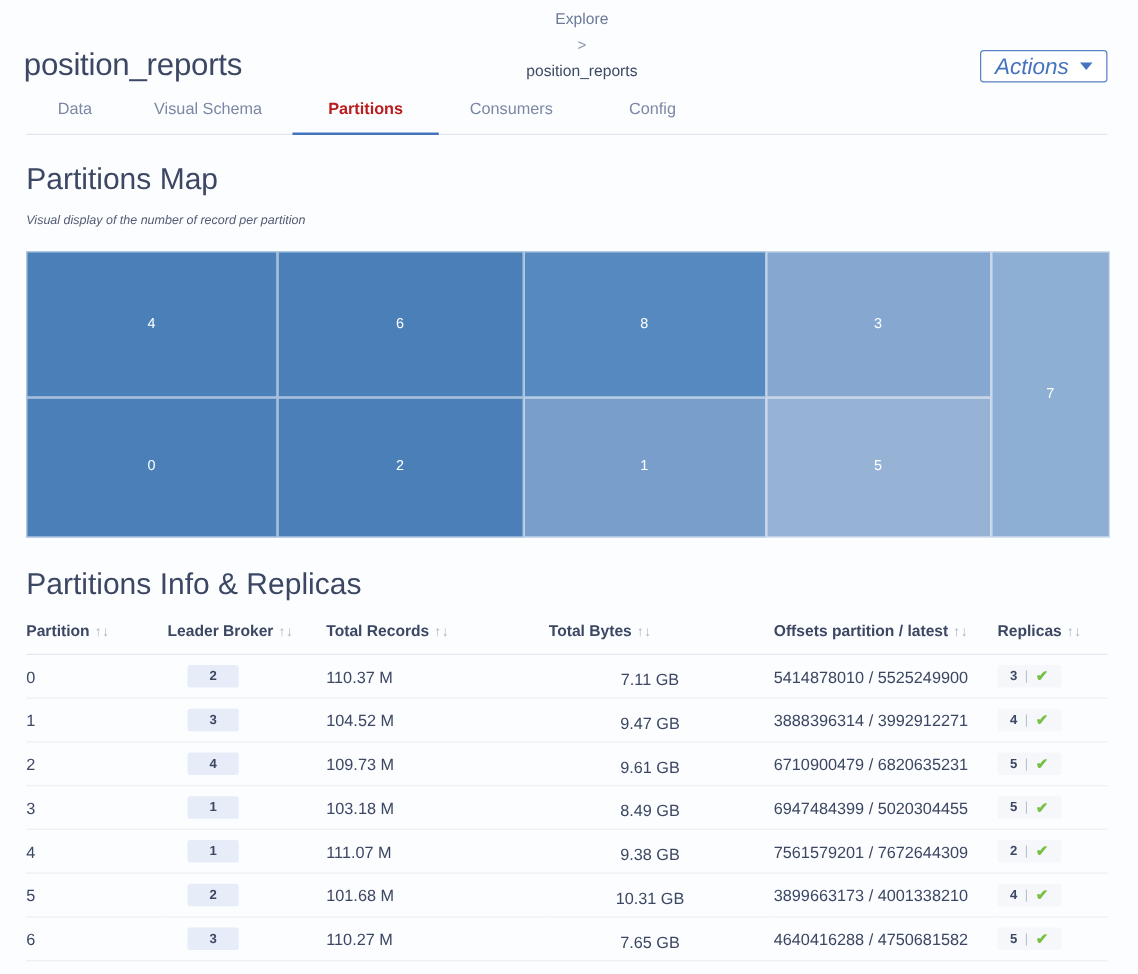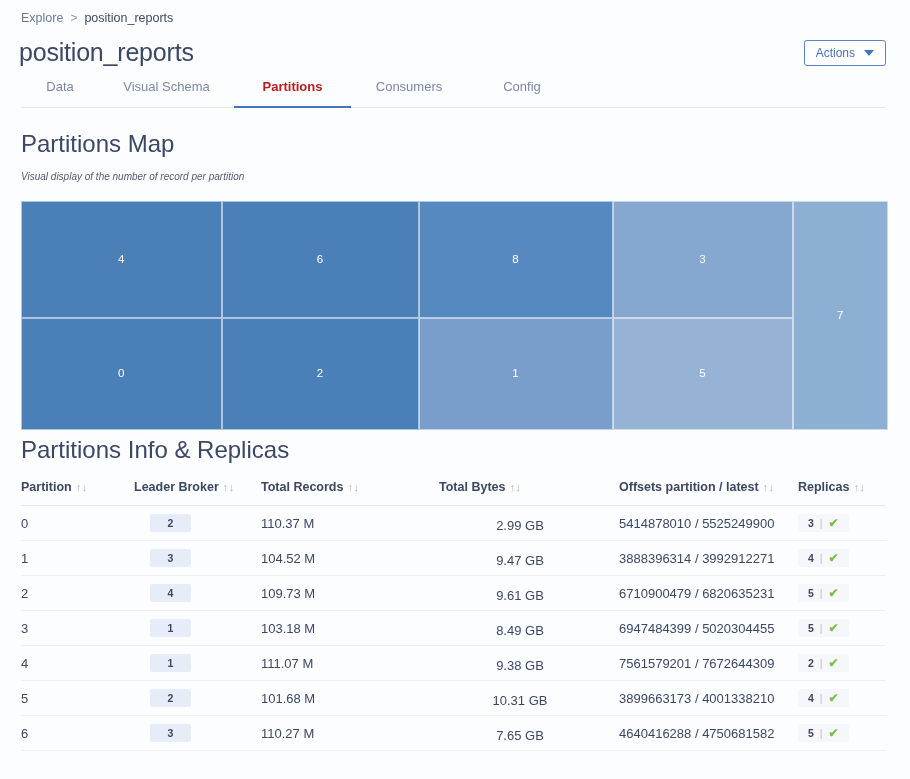--- a/index.html
+++ b/index.html
@@ -18,20 +18,21 @@
 
   
   .breadcrumb {
     padding: 8px 0 0 21px;
     font-size: 12.5px;
     color: #6b7a99;
     display: flex;
     align-items: center;
     gap: 7px;
     height: 20px;
+    flex-direction: column;
   }
   .breadcrumb .crumb-link {
     color: #6b7a99;
     cursor: pointer;
   }
   .breadcrumb .crumb-sep {
     color: #8a97ad;
     font-size: 12px;
   }
   .breadcrumb .crumb-current {
@@ -50,30 +51,31 @@
     font-weight: 400;
     color: #3c4763;
     letter-spacing: -0.2px;
     line-height: 30px;
     margin: 0;
   }
   .actions-btn {
     border: 1px solid #5b82c4;
     background: #ffffff;
     color: #4573bd;
-    font-size: 12px;
+    font-size: 18px;
     border-radius: 3px;
     padding: 0 11px;
     height: 26px;
     display: flex;
     align-items: center;
     gap: 9px;
     cursor: pointer;
     margin-top: 3px;
     font-family: "Liberation Sans", sans-serif;
+    font-style: italic;
   }
   .caret-down {
     width: 0; height: 0;
     border-left: 5px solid transparent;
     border-right: 5px solid transparent;
     border-top: 6px solid #4573bd;
   }
 
   
   .tabs {
@@ -134,21 +136,21 @@
   .tile-label {
     color: #ffffff;
     font-size: 11.5px;
     line-height: 1;
     user-select: none;
   }
 
   
   .table-wrap {
     margin: 0 24px 0 21px;
-    padding-top: 6px;
+    padding-top: 24px;
   }
   table.parts {
     width: 100%;
     border-collapse: collapse;
     table-layout: fixed;
   }
   table.parts thead th {
     font-size: 12.5px;
     font-weight: 700;
     color: #3c4763;
@@ -291,21 +293,21 @@
           <th><span>Total Bytes</span><span class="sort-arrows">↑↓</span></th>
           <th><span>Offsets partition / latest</span><span class="sort-arrows">↑↓</span></th>
           <th><span>Replicas</span><span class="sort-arrows">↑↓</span></th>
         </tr>
       </thead>
     <tbody id="body-rows">
         <tr>
           <td>0</td>
           <td class="broker-cell"><span class="broker-badge">2</span></td>
           <td class="records-cell">110.37 M</td>
-          <td class="bytes-cell">2.99 GB</td>
+          <td class="bytes-cell">7.11 GB</td>
           <td class="offsets-cell">5414878010 / 5525249900</td>
           <td><span class="replicas-badge">
               <span>3</span>
               <span class="divider">|</span>
               <span class="check-icon">✔</span>
             </span></td>
         </tr>
         <tr>
           <td>1</td>
           <td class="broker-cell"><span class="broker-badge">3</span></td>

